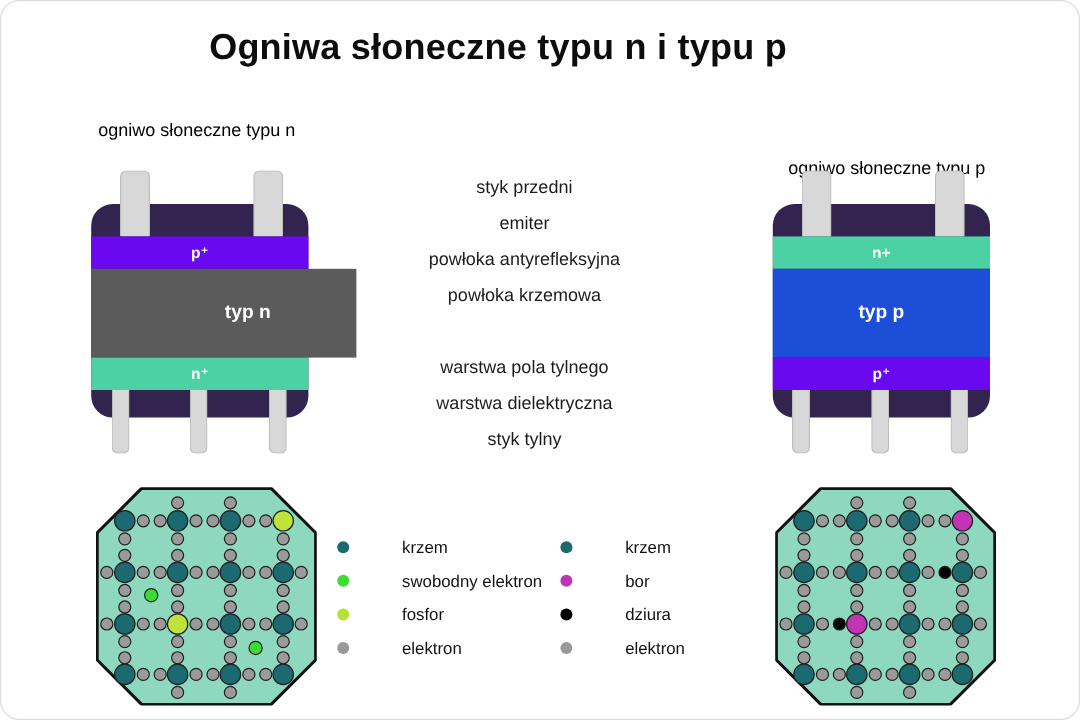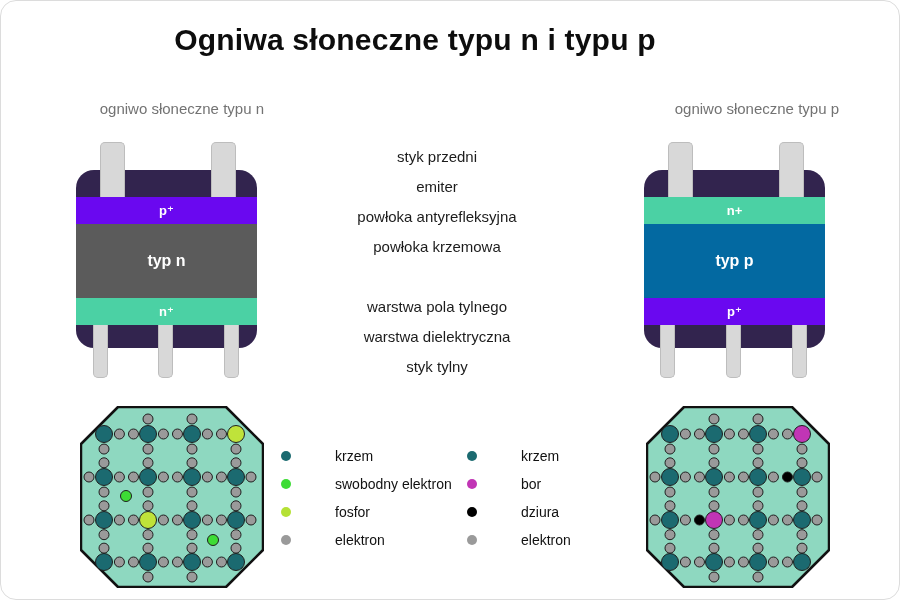--- a/index.html
+++ b/index.html
@@ -6,22 +6,22 @@
   .canvas{
     position:relative;width:900px;height:600px;box-sizing:border-box;
     background:#ffffff;border:1.5px solid #dcdcdc;border-radius:16px;overflow:hidden;
     font-family:"Liberation Sans","DejaVu Sans",sans-serif;color:#111;
   }
   .title{
     position:absolute;top:22px;left:0;width:828px;margin:0;text-align:center;
     font-size:30px;font-weight:700;letter-spacing:.2px;color:#0d0d0d;
   }
   .cell-heading{
-    position:absolute;top:99px;width:200px;text-align:right;
-    font-size:15px;color:#737373;
+    position:absolute;top:99px;width:200px;text-align:center;
+    font-size:15px;color:#000000;
   }
   .abs{position:absolute;}
   .cell-body{width:181px;height:178px;border-radius:18px;}
   .prong-top{width:25px;height:55px;border:1px solid #bdbdbd;border-bottom:none;
     border-radius:5px 5px 0 0;box-sizing:border-box;}
   .prong-bottom{width:15px;height:53px;border:1px solid #bdbdbd;border-top:none;
     border-radius:0 0 5px 5px;box-sizing:border-box;}
   .layer{width:181px;display:flex;align-items:center;justify-content:center;}
   .layer-thin{height:27px;}
   .layer-thick{height:74px;}
@@ -36,45 +36,45 @@
   svg.lattice{position:absolute;width:184px;height:182px;}
 </style>
 </head>
 <body>
 
 <div class="canvas">
 
   <h1 class="title">Ogniwa słoneczne typu n i typu p</h1>
 
   <div class="cell-heading" style="left:63px;">ogniwo słoneczne typu n</div>
-  <div class="cell-heading" style="left:638px;">ogniwo słoneczne typu p</div>
+  <div class="cell-heading" style="left:638px;margin-top:32px;">ogniwo słoneczne typu p</div>
 
   <div class="abs cell-body" style="left: 75px; top: 169px; background: rgb(50, 36, 78);"></div>
   <div class="abs prong-top" style="left: 99px; top: 141px; background: rgb(216, 216, 216);"></div>
   <div class="abs prong-top" style="left: 210px; top: 141px; background: rgb(216, 216, 216);"></div>
   <div class="abs layer layer-thin" style="left: 75px; top: 196px; background: rgb(106, 8, 240);">
     <span class="layer-label">p⁺</span>
   </div>
-  <div class="abs layer layer-thick" style="left: 75px; top: 223px; background: rgb(91, 91, 91);">
+  <div class="abs layer layer-thick" style="left: 75px; top: 223px; background: rgb(91, 91, 91); padding-left: 40px;">
     <span class="layer-label-big">typ n</span>
   </div>
   <div class="abs layer layer-thin" style="left: 75px; top: 297px; background: rgb(75, 209, 164);">
     <span class="layer-label">n⁺</span>
   </div>
   <div class="abs prong-bottom" style="left: 92px; top: 324px; background: rgb(216, 216, 216);"></div>
   <div class="abs prong-bottom" style="left: 157px; top: 324px; background: rgb(216, 216, 216);"></div>
   <div class="abs prong-bottom" style="left: 223px; top: 324px; background: rgb(216, 216, 216);"></div>
 
   <div class="abs cell-body" style="left: 643px; top: 169px; background: rgb(50, 36, 78);"></div>
   <div class="abs prong-top" style="left: 667px; top: 141px; background: rgb(216, 216, 216);"></div>
   <div class="abs prong-top" style="left: 778px; top: 141px; background: rgb(216, 216, 216);"></div>
   <div class="abs layer layer-thin" style="left: 643px; top: 196px; background: rgb(75, 209, 164);">
     <span class="layer-label">n+</span>
   </div>
-  <div class="abs layer layer-thick" style="left: 643px; top: 223px; background: #0369a1;">
+  <div class="abs layer layer-thick" style="left: 643px; top: 223px; background: #1d4ed8;">
     <span class="layer-label-big">typ p</span>
   </div>
   <div class="abs layer layer-thin" style="left: 643px; top: 297px; background: rgb(106, 8, 240);">
     <span class="layer-label">p⁺</span>
   </div>
   <div class="abs prong-bottom" style="left: 659px; top: 324px; background: rgb(216, 216, 216);"></div>
   <div class="abs prong-bottom" style="left: 725px; top: 324px; background: rgb(216, 216, 216);"></div>
   <div class="abs prong-bottom" style="left: 791px; top: 324px; background: rgb(216, 216, 216);"></div>
 
   <div class="mid-labels" style="top:141px;">

